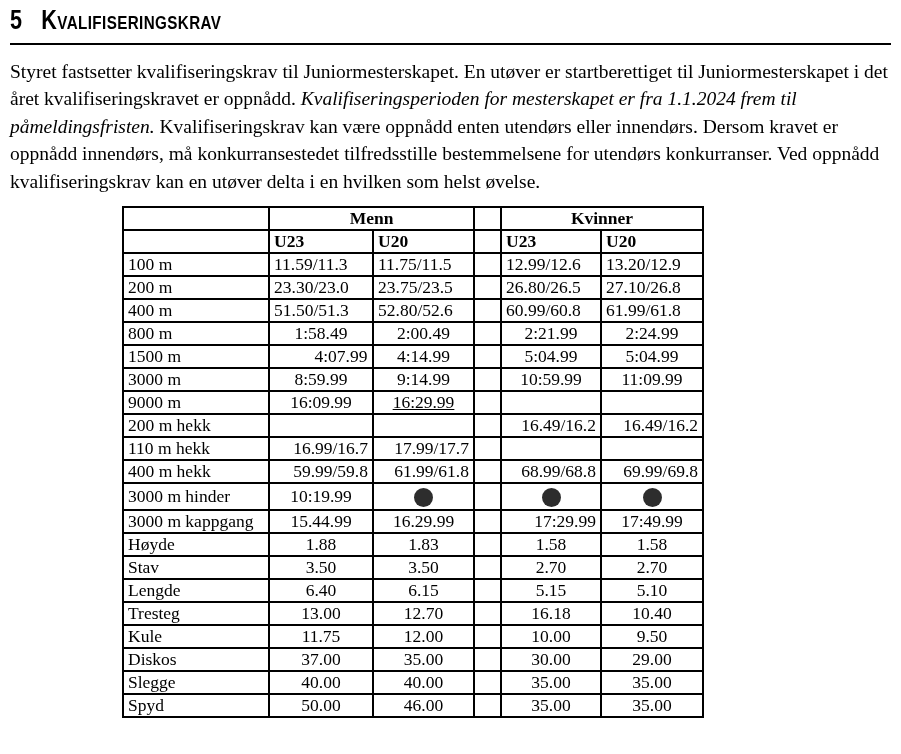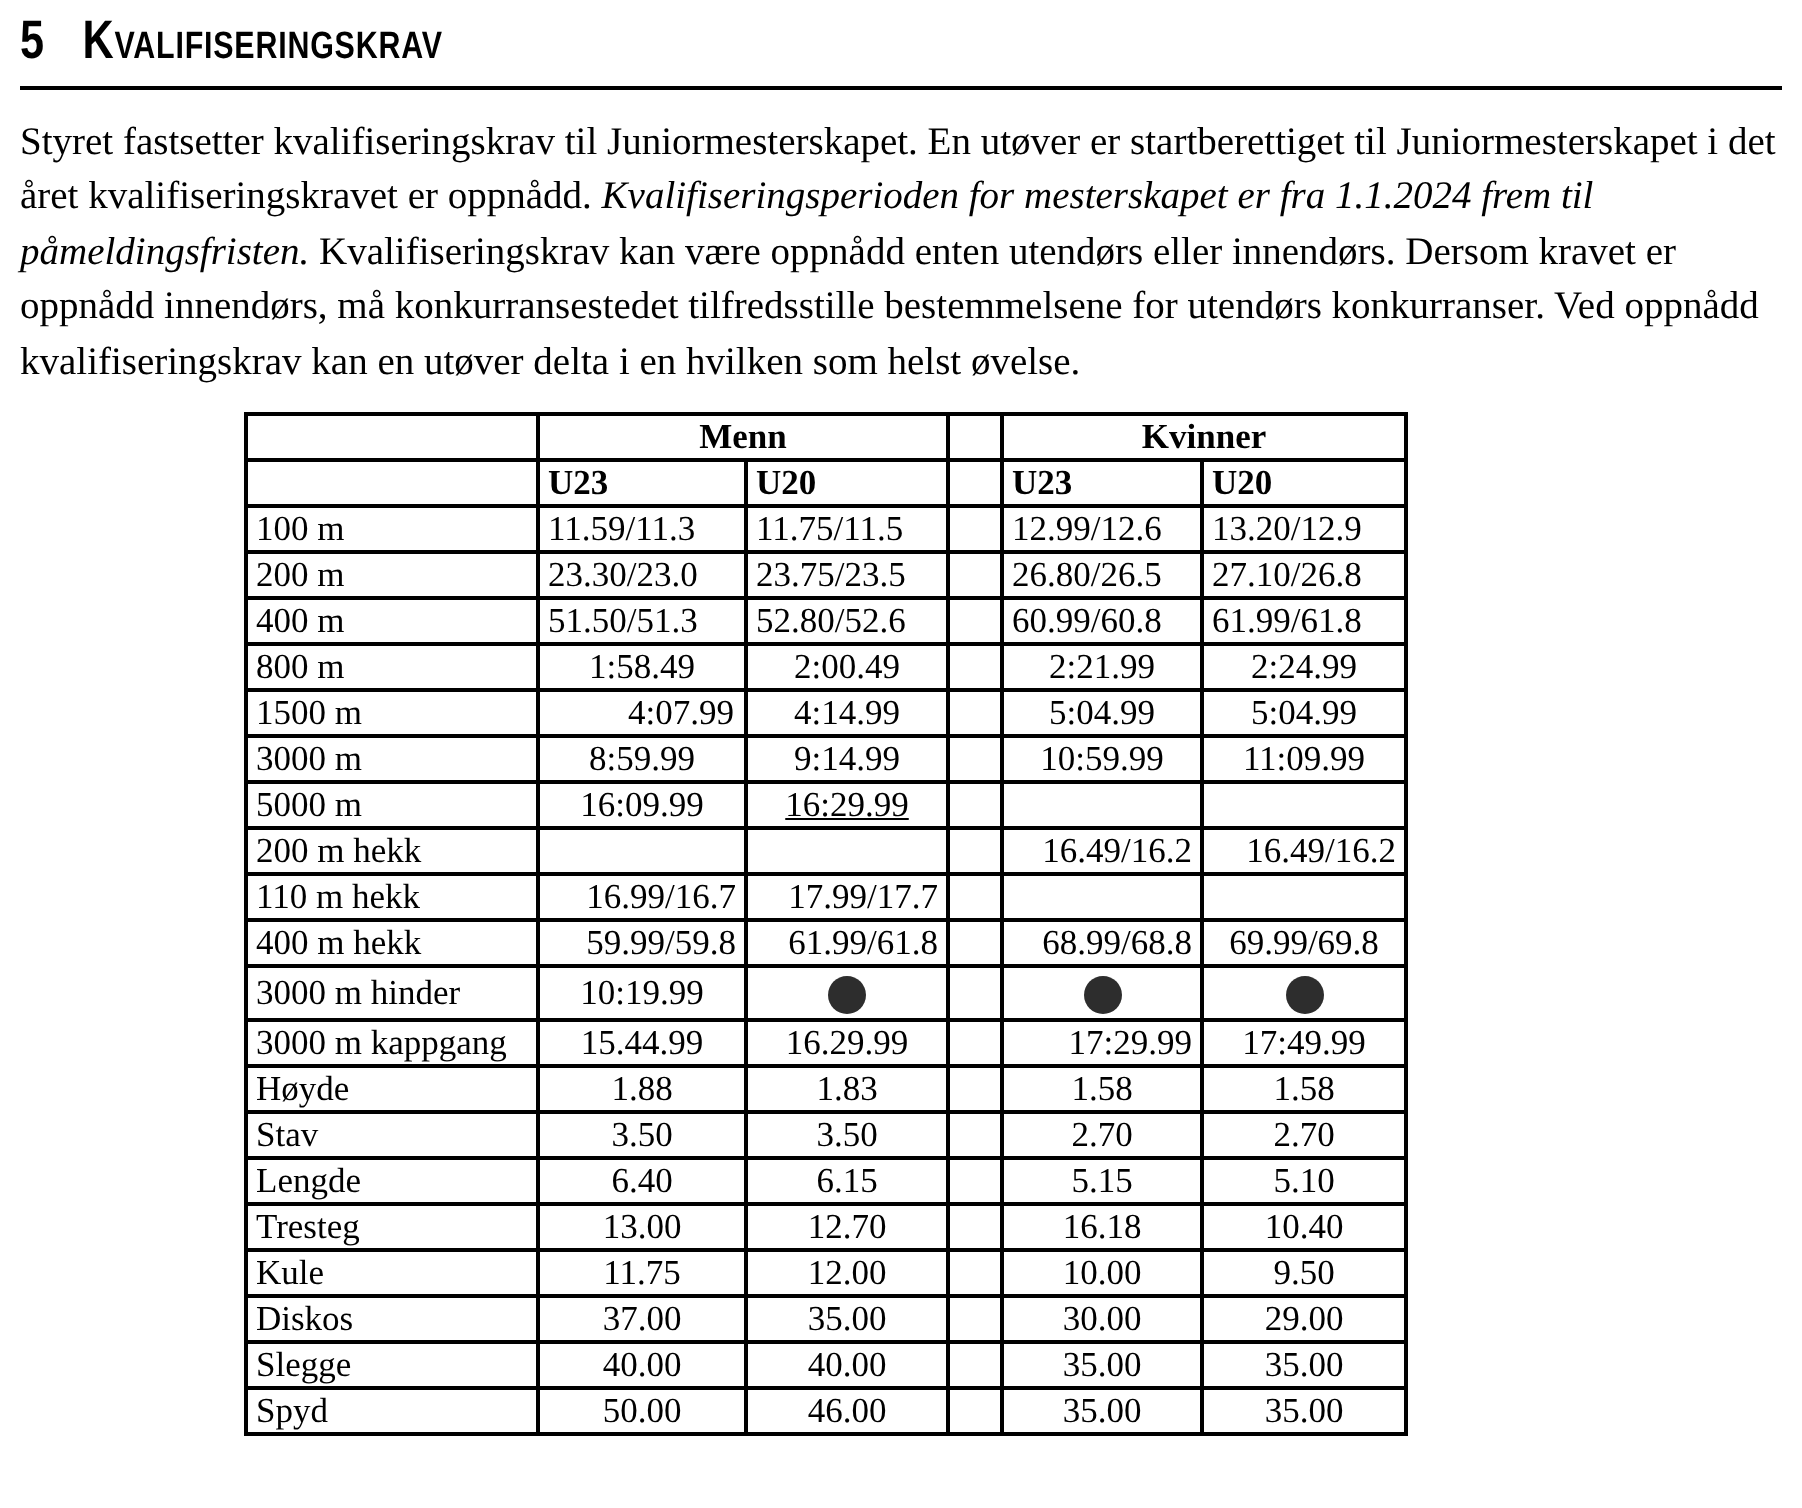--- a/index.html
+++ b/index.html
@@ -119,36 +119,36 @@
         <tr>
           <td class="event">800 m</td>
           <td style="text-align: center;">1:58.49</td>
           <td style="text-align: center;">2:00.49</td>
           <td></td>
           <td style="text-align: center;">2:21.99</td>
           <td style="text-align: center;">2:24.99</td>
         </tr>
         <tr>
           <td class="event">1500 m</td>
-          <td style=" padding-left: 44px;">4:07.99</td>
+          <td style="text-align: center; padding-left: 44px;">4:07.99</td>
           <td style="text-align: center;">4:14.99</td>
           <td></td>
           <td style="text-align: center;">5:04.99</td>
           <td style="text-align: center;">5:04.99</td>
         </tr>
         <tr>
           <td class="event">3000 m</td>
           <td style="text-align: center;">8:59.99</td>
           <td style="text-align: center;">9:14.99</td>
           <td></td>
           <td style="text-align: center;">10:59.99</td>
           <td style="text-align: center;">11:09.99</td>
         </tr>
         <tr>
-          <td class="event">5000 m</td>
+          <td class="event">9000 m</td>
           <td style="text-align: center;">16:09.99</td>
           <td style="text-align: center; text-decoration: underline;">16:29.99</td>
           <td></td>
           <td style="text-align: center;"></td>
           <td style="text-align: center;"></td>
         </tr>
         <tr>
           <td class="event">200 m hekk</td>
           <td style="text-align: right;"></td>
           <td style="text-align: right;"></td>
@@ -163,21 +163,21 @@
           <td></td>
           <td style="text-align: right;"></td>
           <td style="text-align: right;"></td>
         </tr>
         <tr>
           <td class="event">400 m hekk</td>
           <td style="text-align: right;">59.99/59.8</td>
           <td style="text-align: right;">61.99/61.8</td>
           <td></td>
           <td style="text-align: right;">68.99/68.8</td>
-          <td style="text-align: center;">69.99/69.8</td>
+          <td style="text-align: right;">69.99/69.8</td>
         </tr>
         <tr class="tall">
           <td class="event">3000 m hinder</td>
           <td style="text-align: center;">10:19.99</td>
           <td style="text-align: center;"><span class="circle" style="background: rgb(45, 45, 45);"></span></td>
           <td></td>
           <td style="text-align: center;"><span class="circle" style="background: rgb(45, 45, 45);"></span></td>
           <td style="text-align: center;"><span class="circle" style="background: rgb(45, 45, 45);"></span></td>
         </tr>
         <tr>

